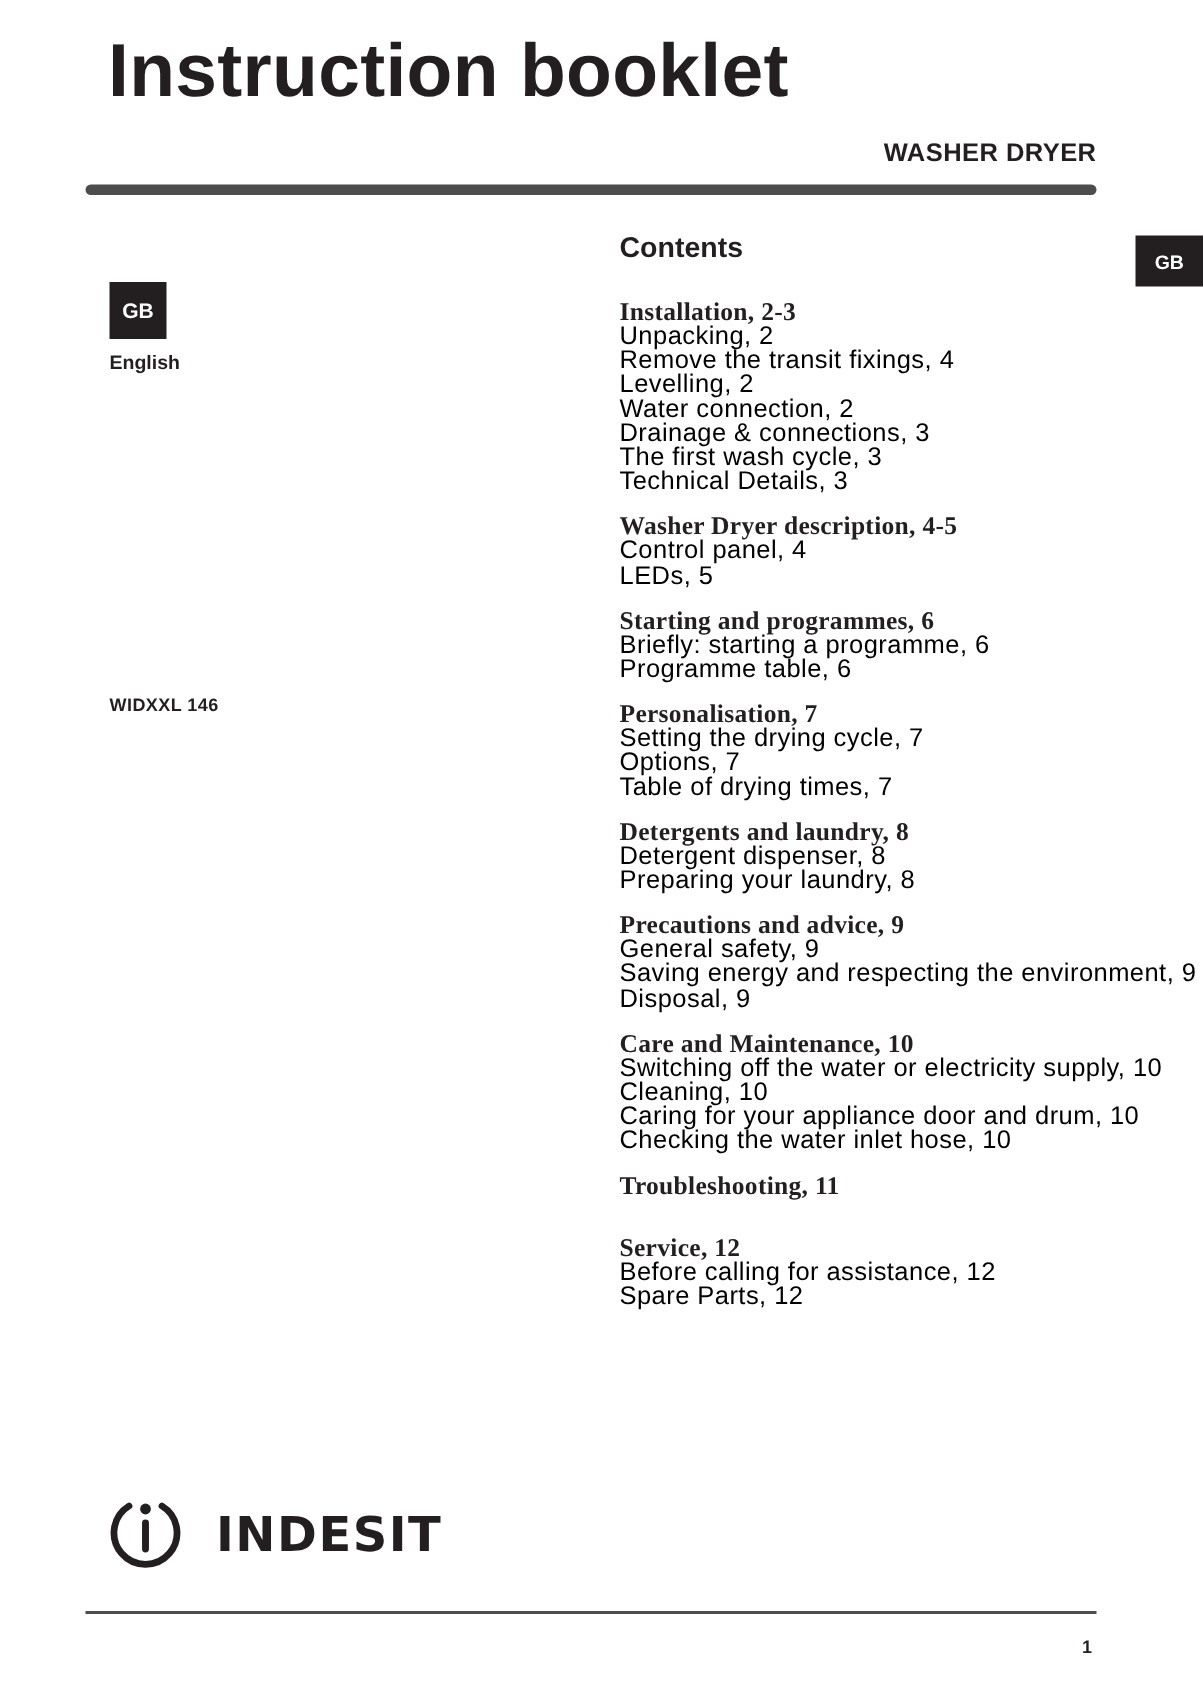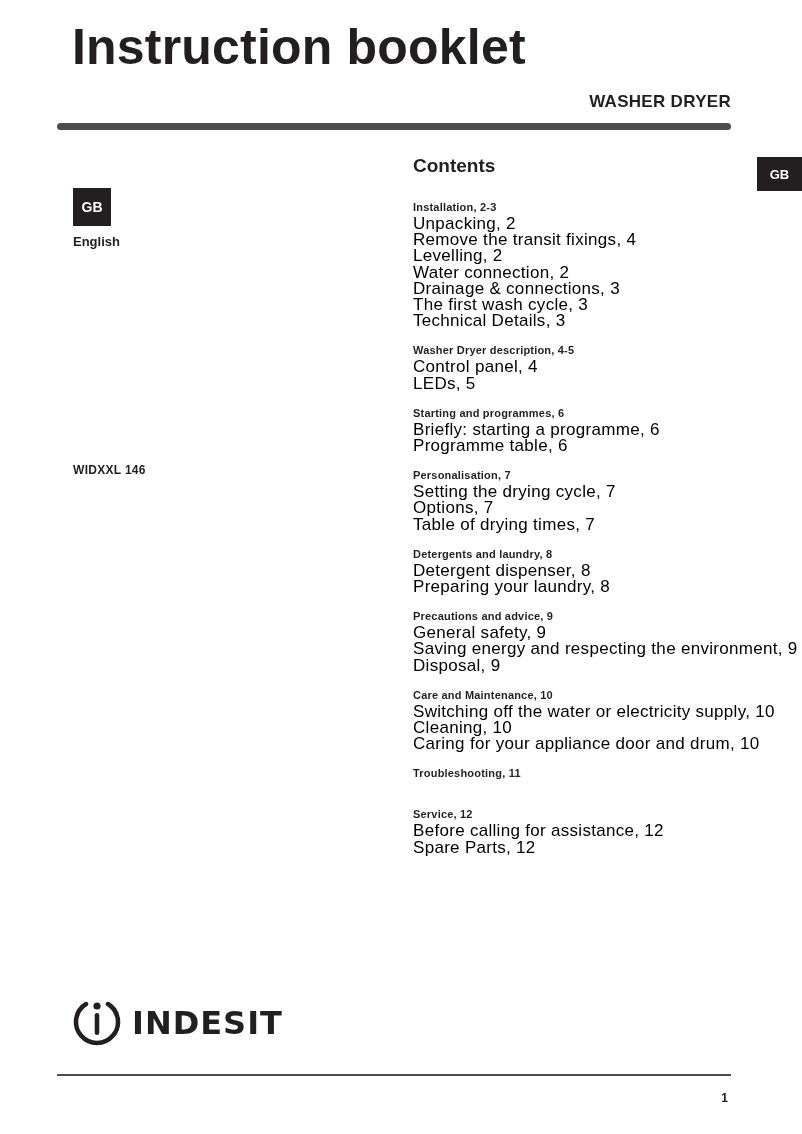--- a/index.html
+++ b/index.html
@@ -36,28 +36,28 @@
       position: absolute; left: 73px; top: 459px; font-size: 12px; font-weight: bold; line-height: 22px; letter-spacing: 0.3px;
     }
     .contents {
       position: absolute; left: 413px; top: 155px; width: 330px;
     }
     .contents-title {
       font-size: 19px; font-weight: bold; line-height: 22px; margin-bottom: 22px;
     }
     .section { margin-bottom: 13px; }
     .section-head {
-      font-size: 11px; font-weight: bold; line-height: 17px; letter-spacing: 0.2px;
+      font-size: 17px; font-weight: bold; line-height: 17px; letter-spacing: 0.2px; font-family: Liberation Serif, serif;
     }
     .section-item {
       font-size: 17px; line-height: 16.2px; color: #000000; letter-spacing: 0.3px; white-space: nowrap;
     }
     .section.tall-gap { margin-bottom: 24px; }
     .logo {
-      position: absolute; left: 72px; top: 998px; height: 50px; display: flex; align-items: center;
+      position: absolute; left: 72px; top: 998px; height: 50px; display: flex; align-items: center; gap: 12px;
     }
     .logo-word {
       font-size: 32px; font-weight: bold; letter-spacing: 1px; margin-left: 10px; color: #231f20;
       font-family: "DejaVu Sans", sans-serif;
     }
     .bottom-rule {
       position: absolute; left: 57px; top: 1074px; width: 674px; height: 2px; background: #4d4d4d;
     }
     .page-number {
       position: absolute; right: 74px; top: 1091px; font-size: 12px; font-weight: bold;
@@ -121,20 +121,21 @@
     <div class="section-item">General safety, 9</div>
     <div class="section-item">Saving energy and respecting the environment, 9</div>
     <div class="section-item">Disposal, 9</div>
   </div>
 
   <div class="section">
     <div class="section-head">Care and Maintenance,  10</div>
     <div class="section-item">Switching off the water or electricity supply, 10</div>
     <div class="section-item">Cleaning, 10</div>
     <div class="section-item">Caring for your appliance door and drum, 10</div>
+    <div class="section-item">Checking the water inlet hose, 10</div>
   </div>
 
   <div class="section tall-gap">
     <div class="section-head">Troubleshooting,  11</div>
   </div>
 
   <div class="section">
     <div class="section-head">Service,  12</div>
     <div class="section-item">Before calling for assistance, 12</div>
     <div class="section-item">Spare Parts,  12</div>

